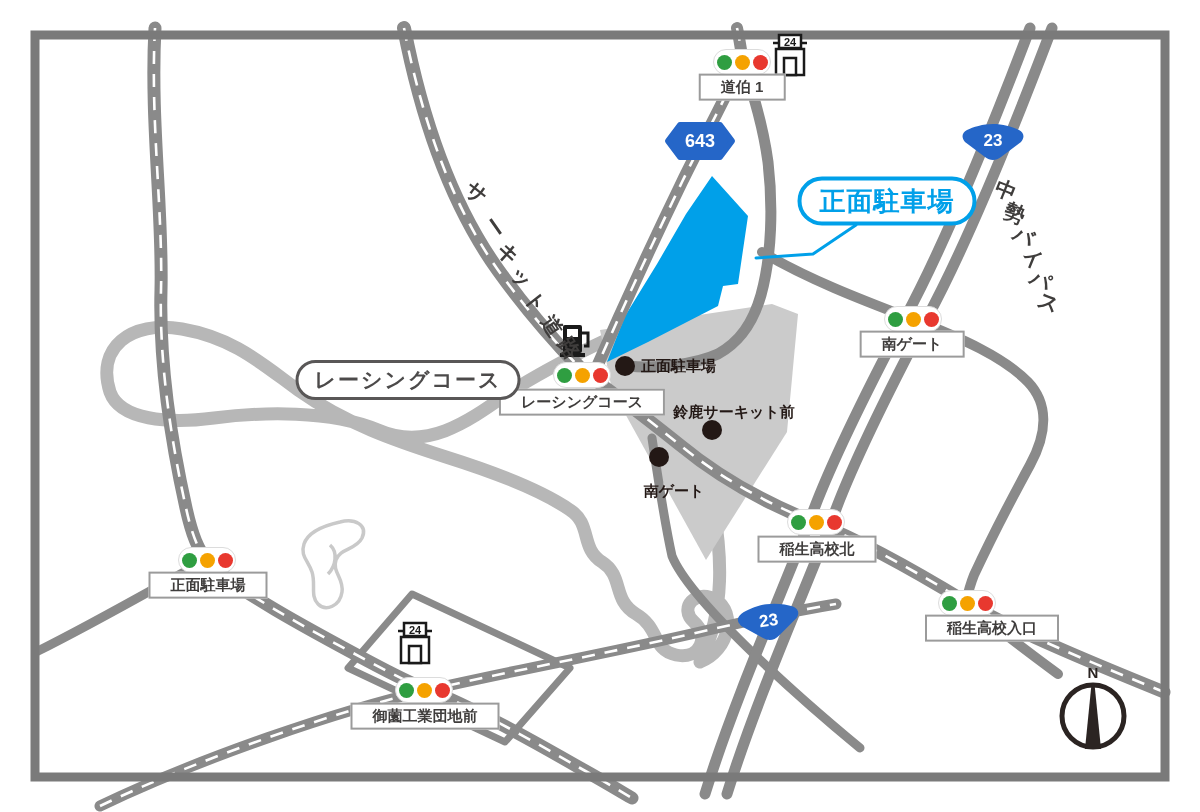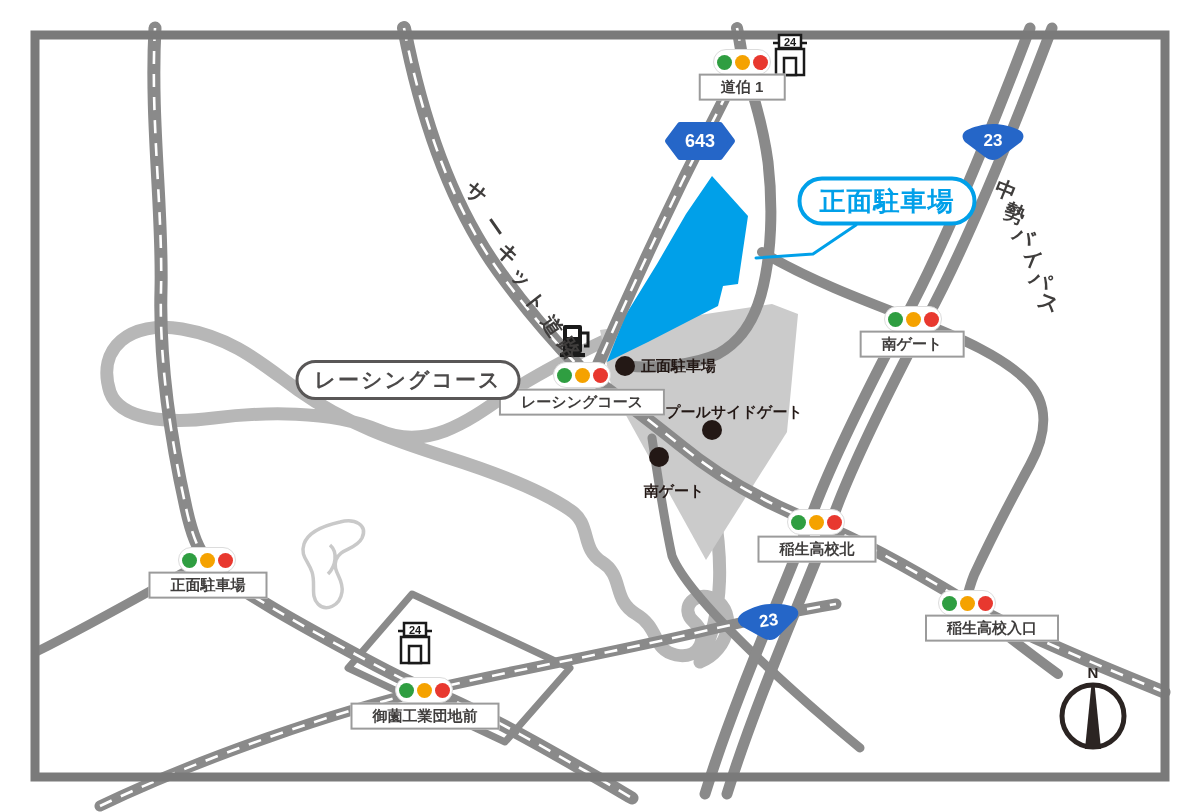--- a/index.html
+++ b/index.html
@@ -211,20 +211,20 @@
 
 <div class="ov ibox" style="left:742px;top:87px">道伯 1</div>
 <div class="ov ibox" style="left:582px;top:402px">レーシングコース</div>
 <div class="ov ibox" style="left:912px;top:344px">南ゲート</div>
 <div class="ov ibox" style="left:817px;top:549px">稲生高校北</div>
 <div class="ov ibox" style="left:992px;top:628px">稲生高校入口</div>
 <div class="ov ibox" style="left:208px;top:585px">正面駐車場</div>
 <div class="ov ibox" style="left:425px;top:716px">御薗工業団地前</div>
 
 <div class="ov gate-label left-anchor" style="left:641px;top:366px">正面駐車場</div>
-<div class="ov gate-label" style="left:734px;top:412px">プールサイドゲート</div>
+<div class="ov gate-label" style="left:734px;top:412px">鈴鹿サーキット前</div>
 <div class="ov gate-label" style="left:674px;top:491px">南ゲート</div>
 
 <div class="ov callout" style="left:866px;top:201px">正面駐車場</div>
 
 <div class="ov course-pill" style="left:408px;top:380px">レーシングコース</div>
 
 </div>
 
 </body></html>

